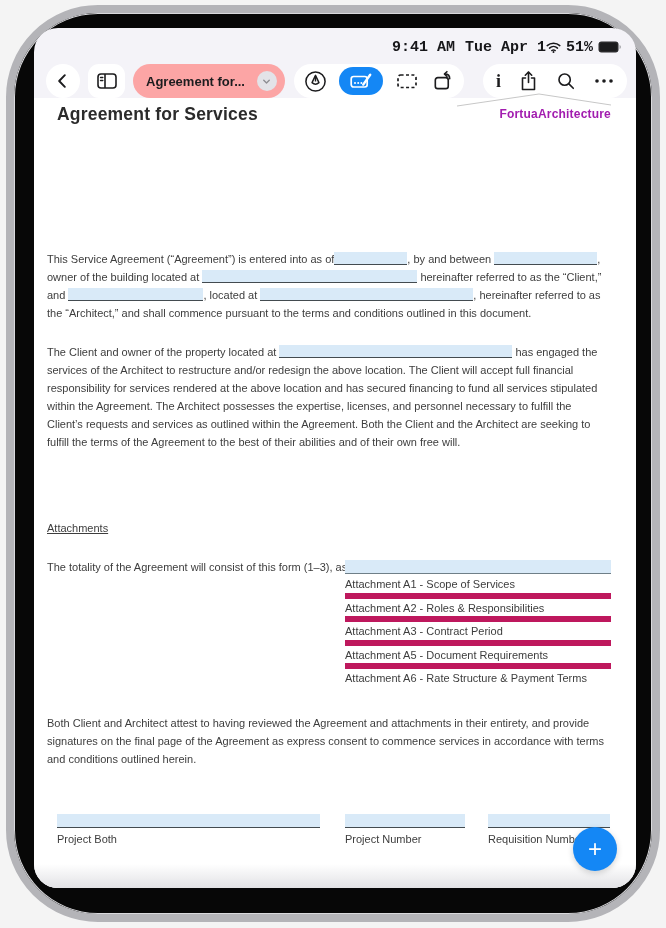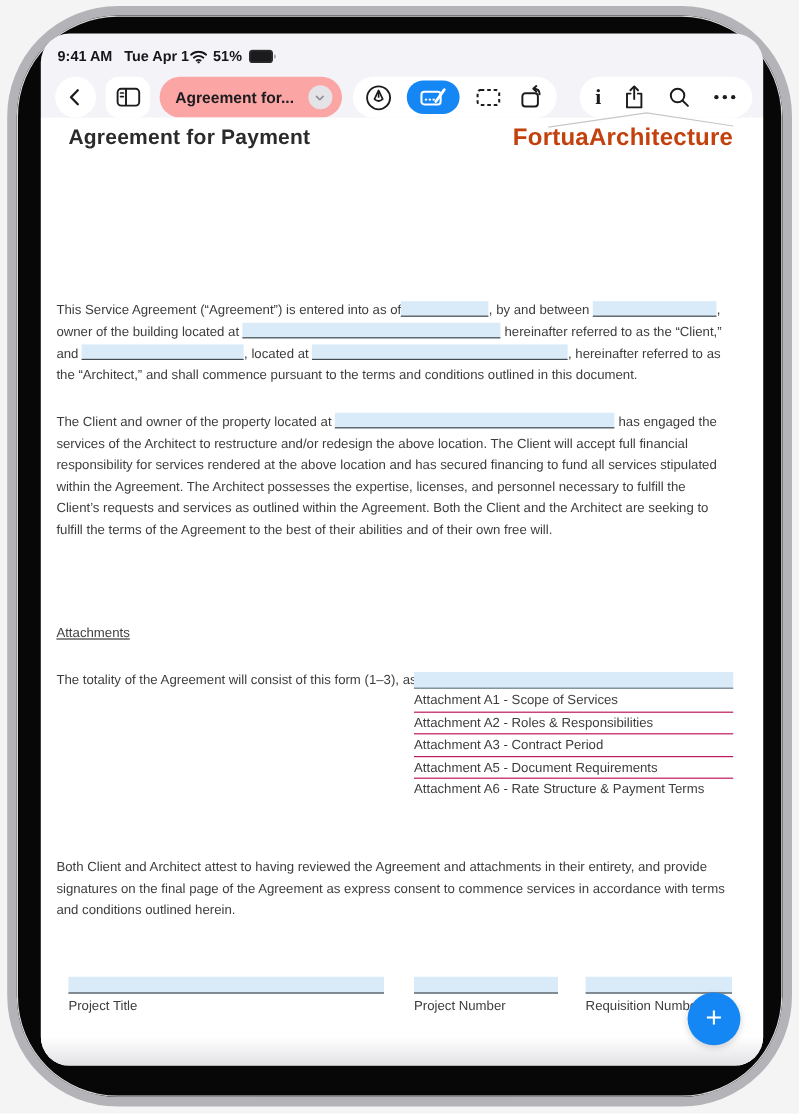--- a/index.html
+++ b/index.html
@@ -5,54 +5,54 @@
   html,body{margin:0;padding:0;}
   body{width:666px;height:928px;background:#f4f4f4;font-family:"Liberation Sans",sans-serif;position:relative;overflow:hidden;}
   .stage{position:absolute;inset:0;}
   
   .device{position:absolute;left:6px;top:5px;width:654px;height:917px;background:#070707;
           border:8px solid #b4b4b8;border-radius:92px;box-sizing:border-box;
           box-shadow:0 0 0 1px #d9d9dc inset;}
   .screen{position:absolute;left:34px;top:28px;width:602px;height:860px;background:#f4f3f8;
           border-radius:24px;overflow:hidden;display:flex;flex-direction:column;}
   
-  .statusbar{height:22px;padding:8px 14px 0 14px;display:flex;justify-content:flex-start;align-items:center;
-             font-size:12px;color:#17171a;}
+  .statusbar{height:22px;padding:8px 14px 0 14px;display:flex;justify-content:flex-end;align-items:center;
+             font-size:15px;color:#17171a;font-family:Liberation Mono, monospace;}
   .sb-left{display:flex;gap:10px;font-weight:700;}
   .sb-left .date{font-weight:600;}
   .sb-right{display:flex;align-items:center;gap:5px;font-weight:600;}
   
   .toolbar{height:34px;margin-top:6px;padding:0 9px 0 12px;display:flex;align-items:center;}
   .tb-circle{width:34px;height:34px;border-radius:50%;background:#fff;display:flex;align-items:center;justify-content:center;border:none;padding:0;}
   .tb-square{width:37px;height:34px;border-radius:11px;background:#fff;display:flex;align-items:center;justify-content:center;border:none;padding:0;margin-left:8px;}
   .title-pill{height:34px;margin-left:8px;background:#fca5a5;border-radius:17px;display:flex;align-items:center;gap:12px;padding:0 8px 0 13px;}
   .title-pill .doc-title{font-size:13px;font-weight:700;color:#1c1c1e;}
   .chev-circle{width:20px;height:20px;border-radius:50%;background:#e3e3e8;display:flex;align-items:center;justify-content:center;}
   .tools-pill{height:34px;margin-left:9px;background:#fff;border-radius:17px;display:flex;align-items:center;gap:12px;padding:0 10px;}
   .blue-pill{width:44px;height:28px;border-radius:14px;background:#1487f5;display:flex;align-items:center;justify-content:center;border:none;padding:0;}
   .actions-pill{height:34px;margin-left:auto;background:#fff;border-radius:17px;display:flex;align-items:center;gap:18px;padding:0 13px;}
   .icon-btn{background:none;border:none;padding:0;display:flex;align-items:center;justify-content:center;}
   .info-glyph{font-family:"Liberation Serif",serif;font-size:18px;font-weight:600;color:#1c1c1e;line-height:1;}
   
   .page{position:relative;background:#ffffff;flex:1;color:#3d3d3d;}
   .doc-header{position:absolute;top:6px;left:23px;right:25px;display:flex;justify-content:space-between;align-items:flex-start;}
   .doc-h1{font-size:17.5px;font-weight:700;color:#2b2b2b;letter-spacing:0.2px;margin:0;}
   .logo-wrap{position:relative;text-align:right;}
-  .logo-text{font-size:20px;font-weight:700;color:#c2410c;letter-spacing:0.2px;}
+  .logo-text{font-size:12px;font-weight:700;color:#a21caf;letter-spacing:0.2px;}
   .logo-roof{position:absolute;right:-2px;top:-12px;}
   .body-copy{position:absolute;left:13px;right:27px;font-size:11px;line-height:18px;}
   .paras{top:152px;}
   .body-copy p{margin:0 0 21px 0;}
   .fill{display:inline-block;height:12px;background:#d9eaf8;border-bottom:1.5px solid #434b50;vertical-align:-2px;}
   .att-block{top:421px;}
   .att-heading{text-decoration:underline;margin:0 0 5px 0;font-size:11px;font-weight:400;}
   .att-intro{margin:0;}
   .att-table{position:absolute;top:462px;left:311px;width:266px;font-size:11px;}
   .att-field{height:13px;background:#d9eaf8;border-bottom:1.5px solid #6f7f88;margin-bottom:1px;}
-  .att-row{padding:3px 0 2.5px 0;border-bottom:1px solid #be185d;color:#3d3d3d;}
+  .att-row{padding:3px 0 2.5px 0;border-bottom:6px solid #be185d;color:#3d3d3d;}
   .att-row:last-child{border-bottom:none;}
   .closing{top:616px;}
   .fields-row{position:absolute;top:716px;left:0;right:0;height:50px;font-size:11px;}
   .field-col{position:absolute;top:0;}
   .field-bar{height:13px;background:#d9eaf8;border-bottom:1.5px solid #434b50;}
   .field-label{margin-top:5px;color:#3d3d3d;}
   .fc-title{left:23px;width:263px;}
   .fc-number{left:311px;width:120px;}
   .fc-req{left:454px;width:122px;}
   .fab{position:absolute;left:539px;top:729px;width:44px;height:44px;border-radius:50%;background:#1487f5;border:none;
@@ -186,21 +186,21 @@
               <circle cx="17" cy="3" r="1.8" fill="#1c1c1e"></circle>
             </svg>
           </span>
         </button>
       </div>
     </div>
 
     <div class="page">
 
       <div class="doc-header">
-        <h1 class="doc-h1">Agreement for Payment</h1>
+        <h1 class="doc-h1">Agreement for Services</h1>
         <div class="logo-wrap">
           <span class="logo-roof">
             <svg width="158" height="16" viewBox="0 0 158 16">
               <polyline points="2,14 84,2 156,13" fill="none" stroke="#c7c7c7" stroke-width="1"></polyline>
             </svg>
           </span>
           <span class="logo-text">FortuaArchitecture</span>
         </div>
       </div>
 
@@ -223,21 +223,21 @@
             <div class="att-row">Attachment A5 - Document Requirements</div>
             <div class="att-row">Attachment A6 - Rate Structure &amp; Payment Terms</div>
           </div>
       </div>
 
       <div class="body-copy closing">Both Client and Architect attest to having reviewed the Agreement and attachments in their entirety, and provide signatures on the final page of the Agreement as express consent to commence services in accordance with terms and conditions outlined herein.</div>
 
       <div class="fields-row">
         <div class="field-col fc-title">
           <div class="field-bar"></div>
-          <div class="field-label">Project Title</div>
+          <div class="field-label">Project Both</div>
         </div>
         <div class="field-col fc-number">
           <div class="field-bar"></div>
           <div class="field-label">Project Number</div>
         </div>
         <div class="field-col fc-req">
           <div class="field-bar"></div>
           <div class="field-label">Requisition Number</div>
         </div>
       </div>

